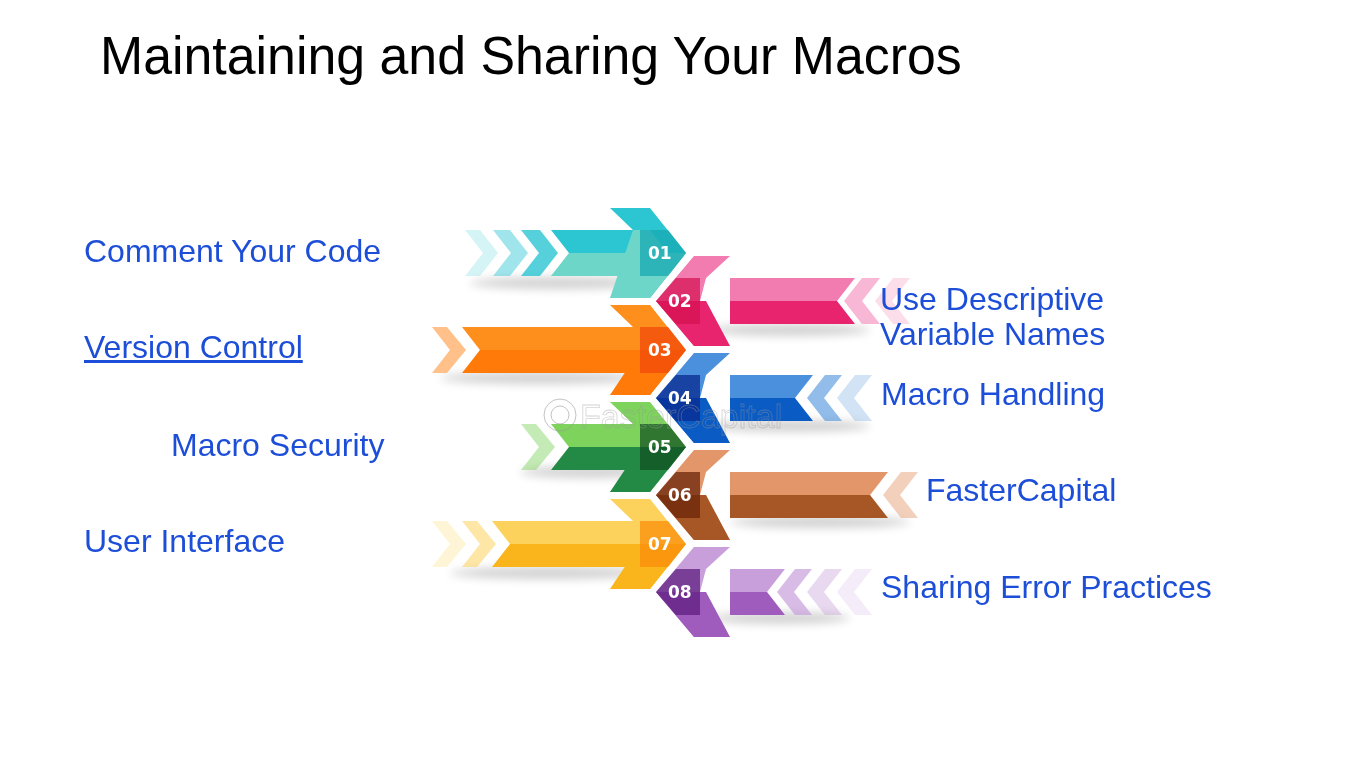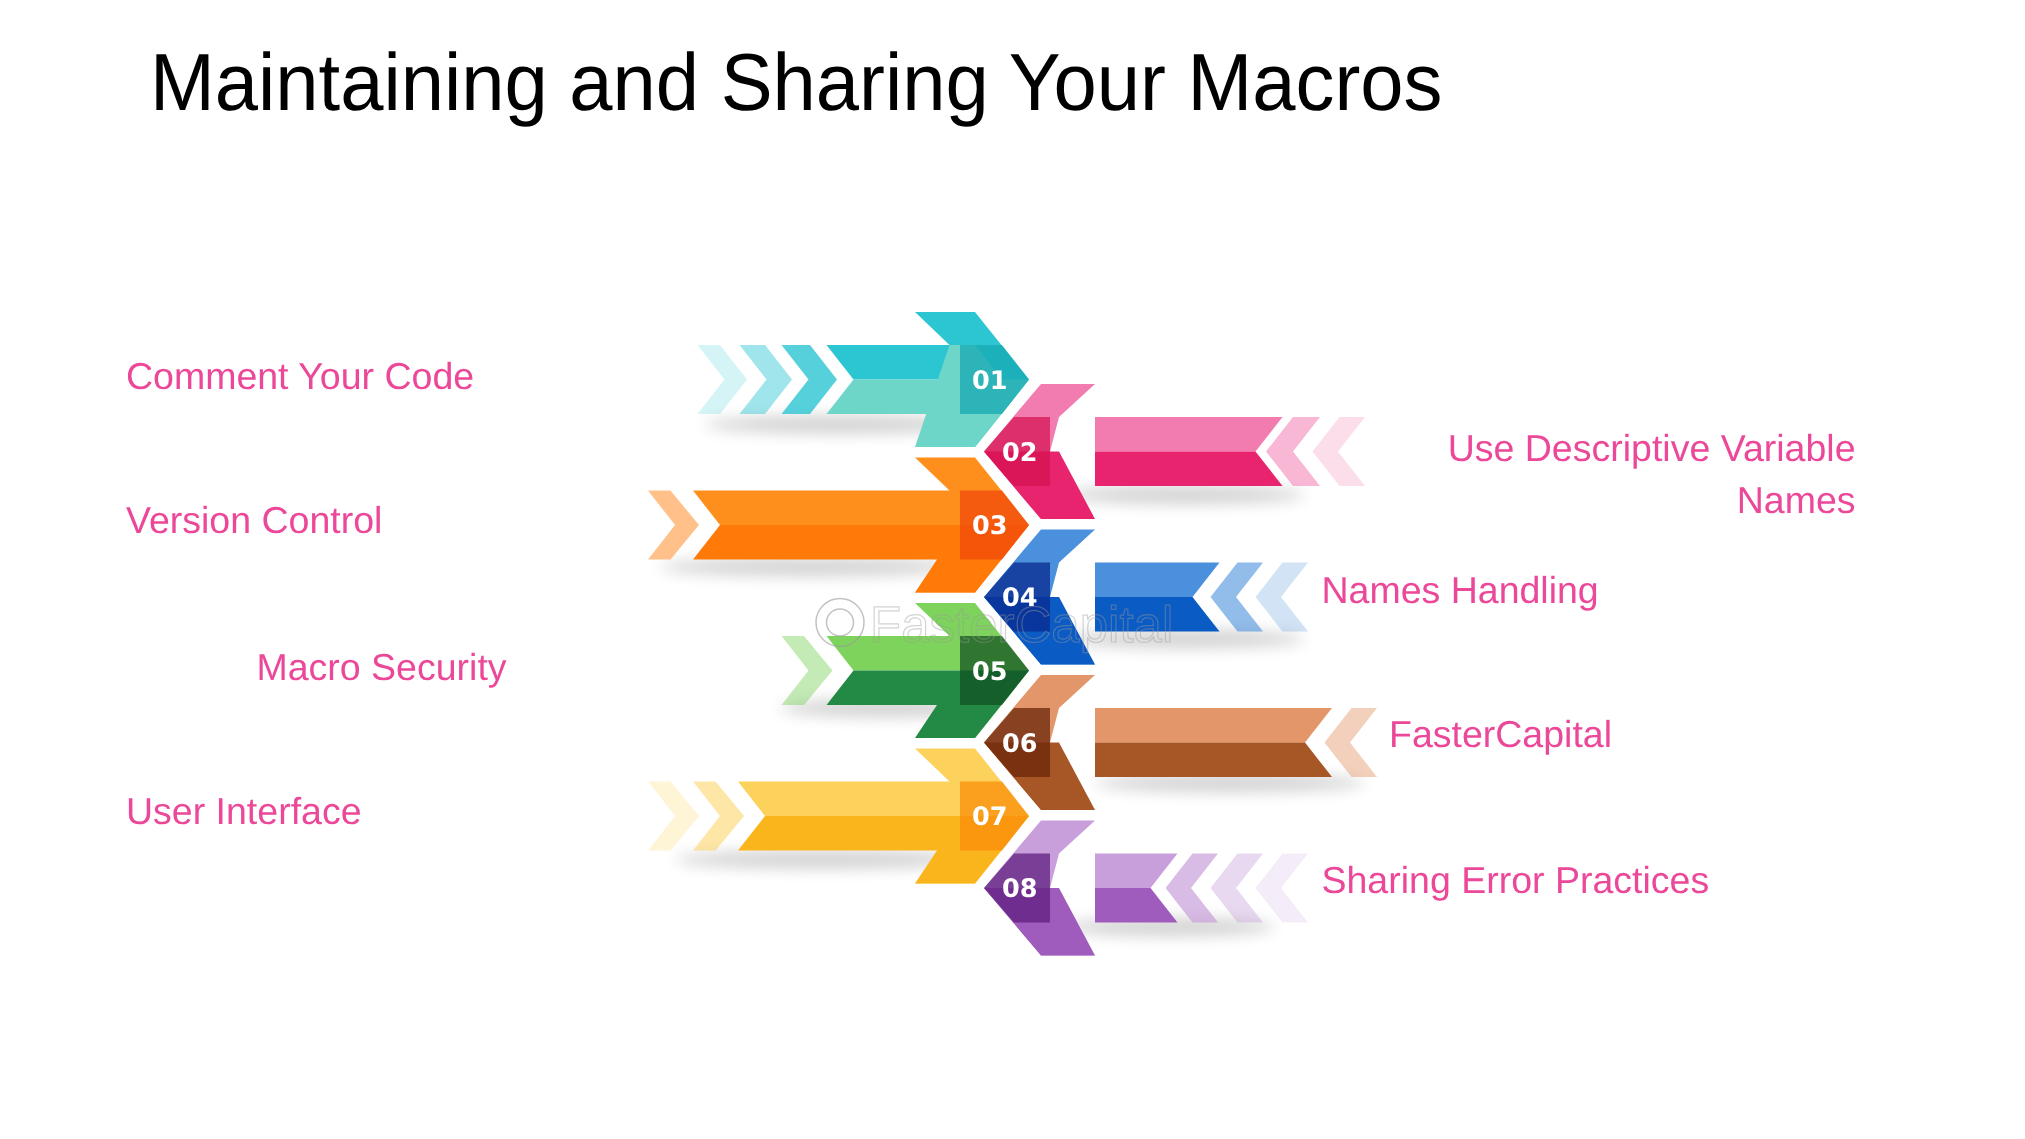--- a/index.html
+++ b/index.html
@@ -1,18 +1,18 @@
 <!DOCTYPE html>
 <html><head>
 <meta charset="utf-8">
 <style>
   html, body { margin: 0; padding: 0; background: #ffffff; }
   body { width: 1350px; height: 759px; position: relative; overflow: hidden; font-family: "Liberation Sans", sans-serif; color: #000; }
   .title { position: absolute; left: 100px; top: 22px; font-size: 54px; line-height: 66px; font-weight: 400; letter-spacing: 0px; white-space: nowrap; transform: scaleX(0.96); transform-origin: left top; }
-  .label { position: absolute; font-size: 25px; line-height: 35px; white-space: nowrap; color: #ec4899; }
+  .label { position: absolute; font-size: 32px; line-height: 35px; white-space: nowrap; color: #1d4ed8; }
   .label.wrap { white-space: normal; width: 320px; }
   svg.graphic { position: absolute; left: 0; top: 0; width: 1350px; height: 759px; }
   .num { font-family: "DejaVu Sans", sans-serif; font-weight: 700; font-size: 17px; fill: #ffffff; }
   .wm { font-family: "Liberation Sans", sans-serif; font-size: 34px; fill: none; stroke: #9a9a9a; stroke-width: 0.8; opacity: 0.7; }
 </style>
 </head>
 <body>
 
 <div class="title">Maintaining and Sharing Your Macros</div>
 
@@ -122,20 +122,20 @@
   </g>
 
   <g opacity="0.6">
     <circle cx="560" cy="415" r="16" fill="none" stroke="#9a9a9a" stroke-width="1"></circle>
     <circle cx="560" cy="415" r="9" fill="none" stroke="#9a9a9a" stroke-width="1"></circle>
     <text class="wm" x="580" y="428">FasterCapital</text>
   </g>
 </svg>
 
 <div class="label" style="left:84px; top:234px;">Comment Your Code</div>
-<div class="label" style="left:84px; top:330px;">Version Control</div>
+<div class="label" style="left:84px; top:330px;text-decoration:underline;">Version Control</div>
 <div class="label" style="left:171px; top:428px;">Macro Security</div>
 <div class="label" style="left:84px; top:524px;text-align:center;">User Interface</div>
 
-<div class="label wrap" style="left:917px; top:282px;text-align:right;">Use Descriptive Variable Names</div>
-<div class="label" style="left:881px; top:377px;">Names Handling</div>
+<div class="label wrap" style="left:880px; top:282px;">Use Descriptive Variable Names</div>
+<div class="label" style="left:881px; top:377px;">Macro Handling</div>
 <div class="label" style="left:926px; top:473px;">FasterCapital</div>
 <div class="label" style="left:881px; top:570px;">Sharing Error Practices</div>
 
 </body></html>

